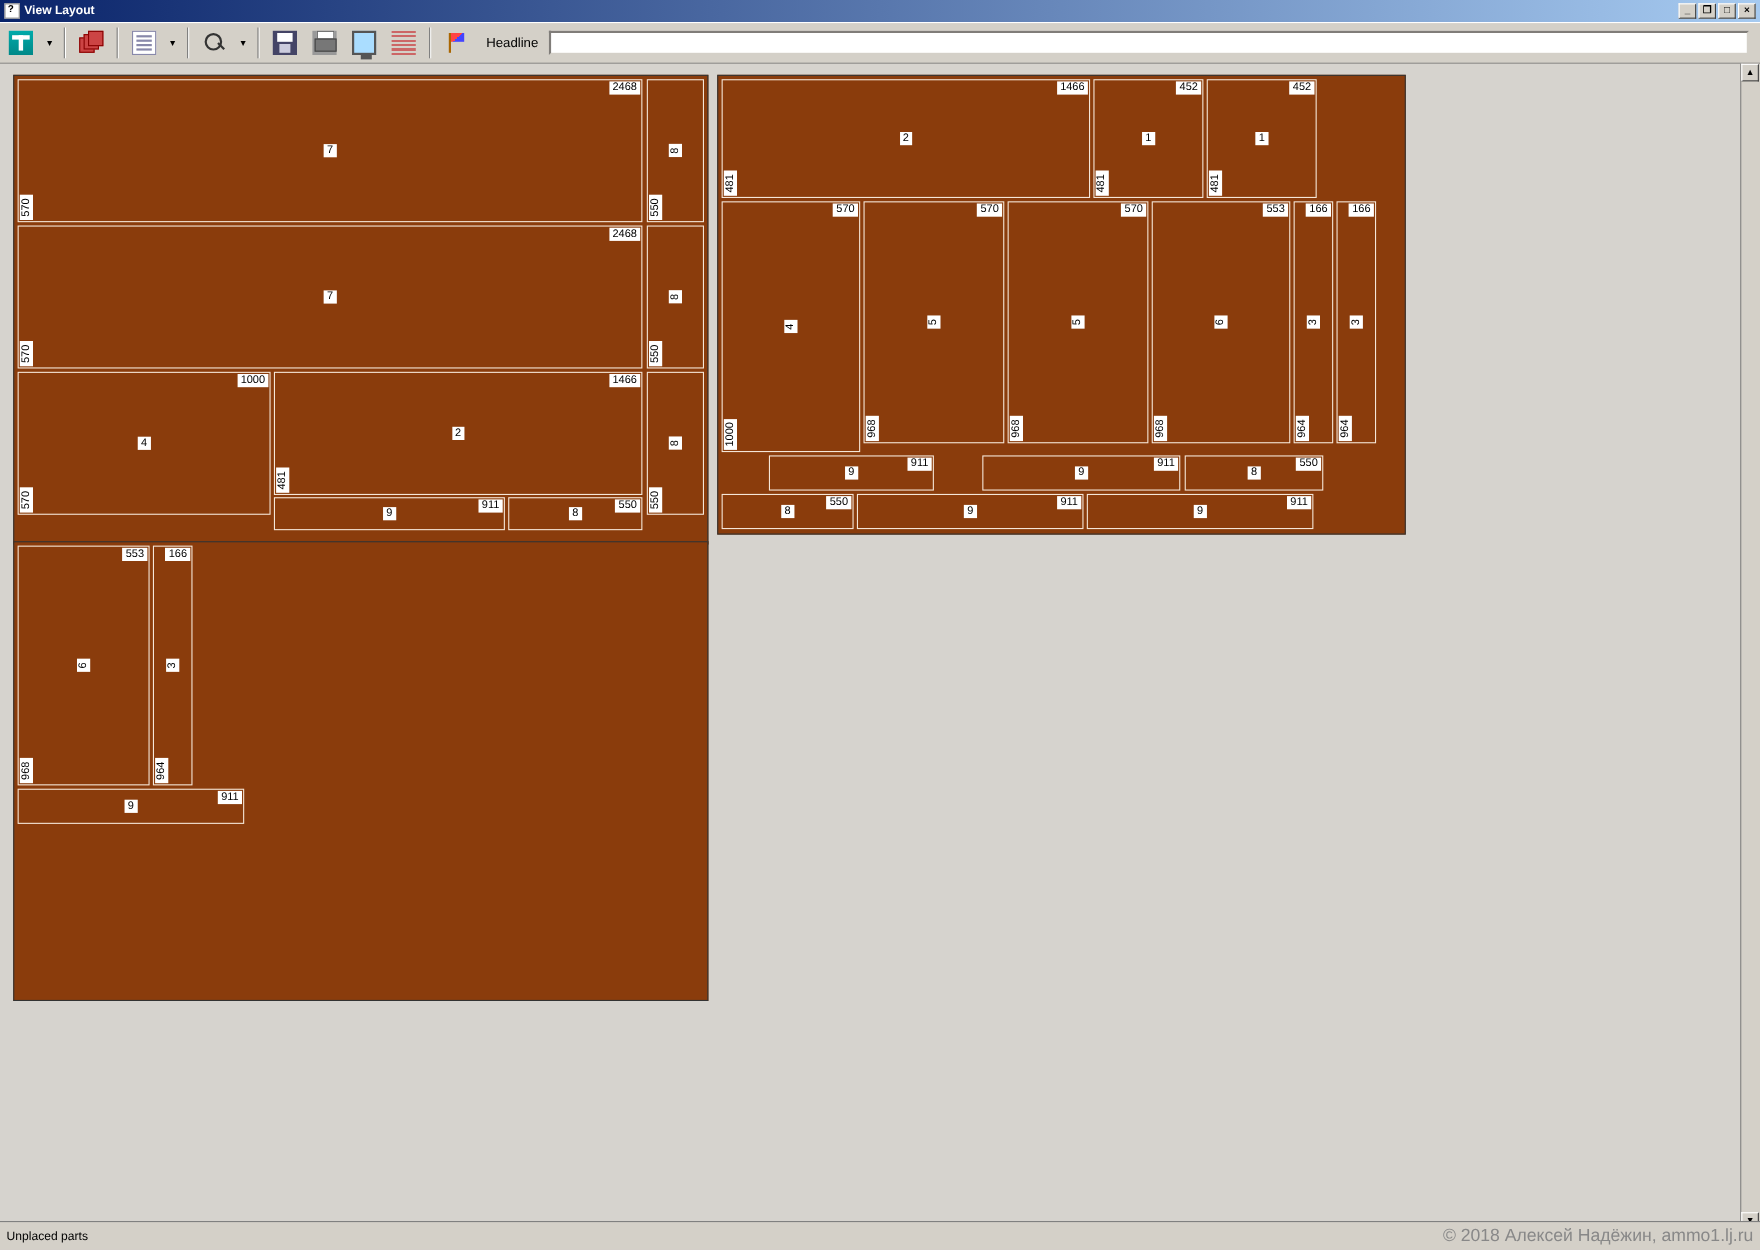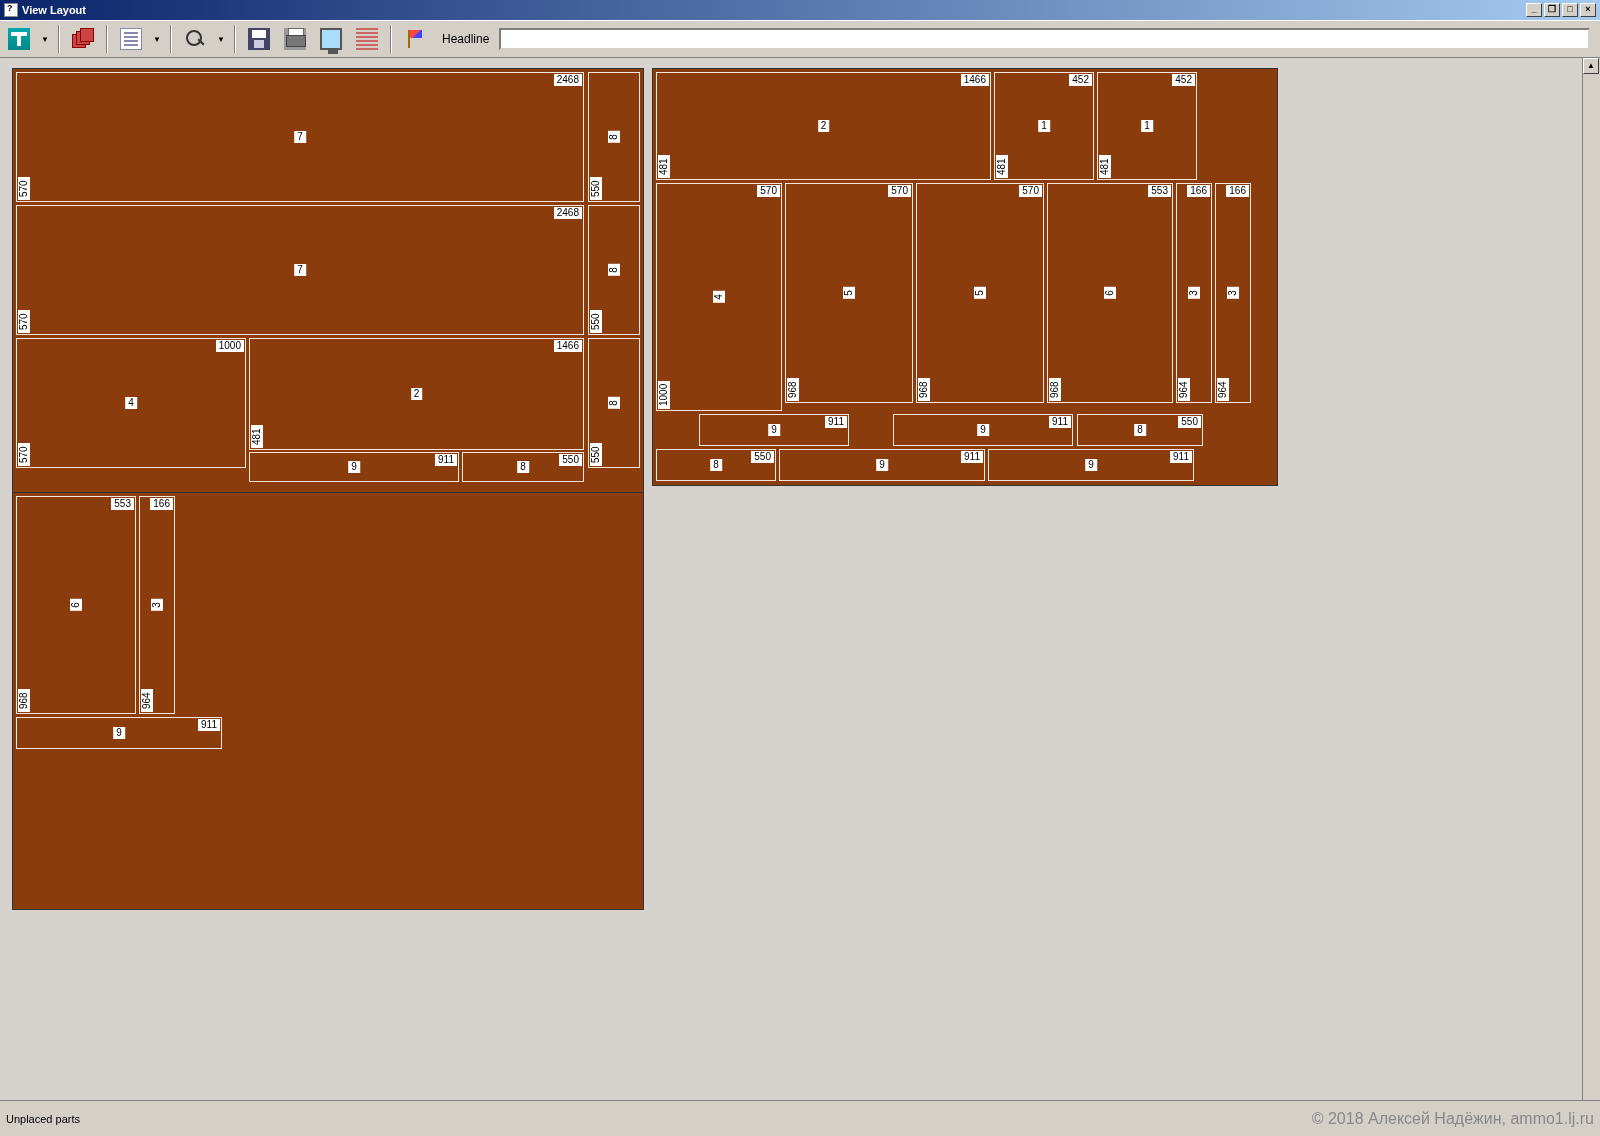--- a/index.html
+++ b/index.html
@@ -52,21 +52,21 @@
     position:absolute; top:58px; right:0; width:18px; bottom:18px;
     background:#d4d0c8; border-left:1px solid #808080;
   }
   .vscroll .arrow {
     width:16px; height:16px; background:#d4d0c8;
     border:1px solid #fff; border-right-color:#404040; border-bottom-color:#404040;
     font-size:8px; text-align:center; line-height:14px;
   }
   .vscroll .arrow.down{ position:absolute; bottom:0;}
   .statusbar {
-    position:absolute; left:0; right:0; bottom:0; height:36px;
+    position:absolute; left:0; right:0; bottom:0; height:26px;
     background:#d4d0c8; border-top:1px solid #808080;
     padding:1px 6px; font-size:11px; color:#000;
     display:flex; align-items:center; justify-content:space-between;
   }
   .watermark { color:#888; font-size:16px; }
 
   
   .sheet {
     position:absolute; background:#8a3c0c; border:1px solid #333;
   }

